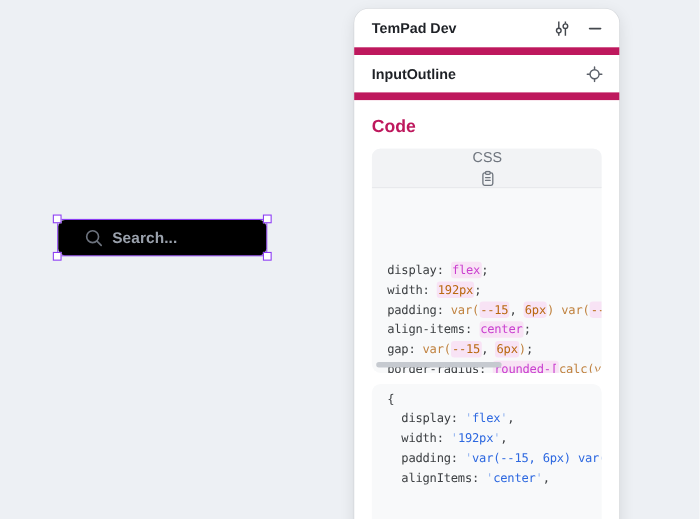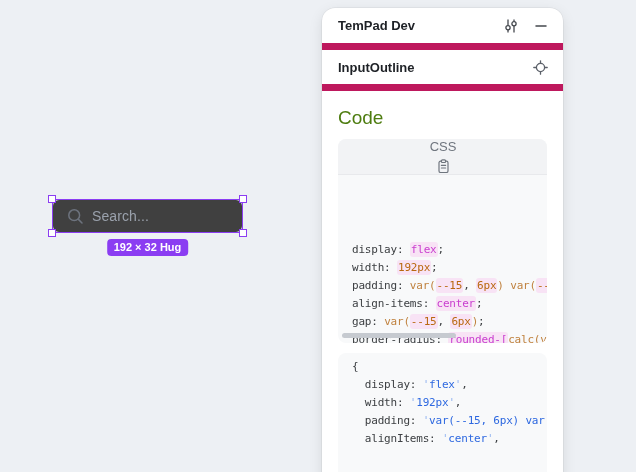--- a/index.html
+++ b/index.html
@@ -10,22 +10,22 @@
     font-family:"Liberation Sans", sans-serif;
     overflow:hidden;
   }
 
   
   .selection {
     position:absolute; left:52px; top:199px; width:191px; height:34px;
     border:1.5px solid var(--accent,#8B3DF2);
   }
   .search-box {
-    position:absolute; inset:0; background:#404040; border-radius:6px;
-    display:flex; align-items:center; padding-left:14px; gap:8px;
+    position:absolute; inset:0; background:#000000; border-radius:6px;
+    display:flex; align-items:center; padding-left:24px; gap:8px;font-weight:bold;
   }
   .search-box svg { flex:0 0 auto; }
   .placeholder { font-size:14px; color:#9AA1AC; letter-spacing:.1px; }
   .handle {
     position:absolute; width:8px; height:8px; background:#fff;
     border:1.5px solid var(--accent,#8B3DF2);
   }
   .h-tl{left:-5px;top:-5px}.h-tr{right:-5px;top:-5px}
   .h-bl{left:-5px;bottom:-5px}.h-br{right:-5px;bottom:-5px}
   .size-badge {
@@ -45,21 +45,21 @@
     border-bottom:7px solid #be185d;
   }
   .panel-header { height:42px; }
   .component-row { height:41px;gap:29px; }
   .panel-title, .component-name { font-size:13px; font-weight:700; color:#1E2126; }
   .spacer { flex:1; }
   .icon-btn { display:flex; align-items:center; justify-content:center; cursor:pointer; }
   .panel-header .icon-btn + .icon-btn { margin-left:15px; }
 
   .panel-content { padding:16px 16px 0; }
-  .section-title { font-size:19px; font-weight:400; color:#4d7c0f; }
+  .section-title { font-size:16px; font-weight:700; color:#be185d; }
 
   .code-card { margin-top:10px; border-radius:8px; overflow:hidden; background:#F8F9FA; }
   .card-header {
     height:36px; display:flex; align-items:center; padding:0 13px 0 14px;
     background:#F2F3F5; border-bottom:1px solid #E8E9EC;flex-direction:column;
   }
   .card-label { font-size:13px; color:#6F757E; }
   .code-body {
     position:relative; white-space:pre; overflow:hidden;
     font-family:"DejaVu Sans Mono", monospace;
@@ -92,21 +92,20 @@
       <svg width="17" height="17" viewBox="0 0 17 17" fill="none">
         <circle cx="7.2" cy="7.2" r="5.4" stroke="#6D737E" stroke-width="1.5"></circle>
         <line x1="11.4" y1="11.4" x2="15" y2="15" stroke="#6D737E" stroke-width="1.5" stroke-linecap="round"></line>
       </svg>
       <span class="placeholder">Search...</span>
     </div>
     <div class="handle h-tl"></div>
     <div class="handle h-tr"></div>
     <div class="handle h-bl"></div>
     <div class="handle h-br"></div>
-    <div class="size-badge">192 × 32 Hug</div>
   </div>
 
   <div class="panel">
 
     <div class="panel-header">
       <span class="panel-title">TemPad Dev</span>
       <span class="spacer"></span>
       <span class="icon-btn">
         <svg width="16" height="16" viewBox="0 0 16 16" fill="none" stroke="#44484E" stroke-width="1.3">
           <line x1="5" y1="1.5" x2="5" y2="7.5"></line>

